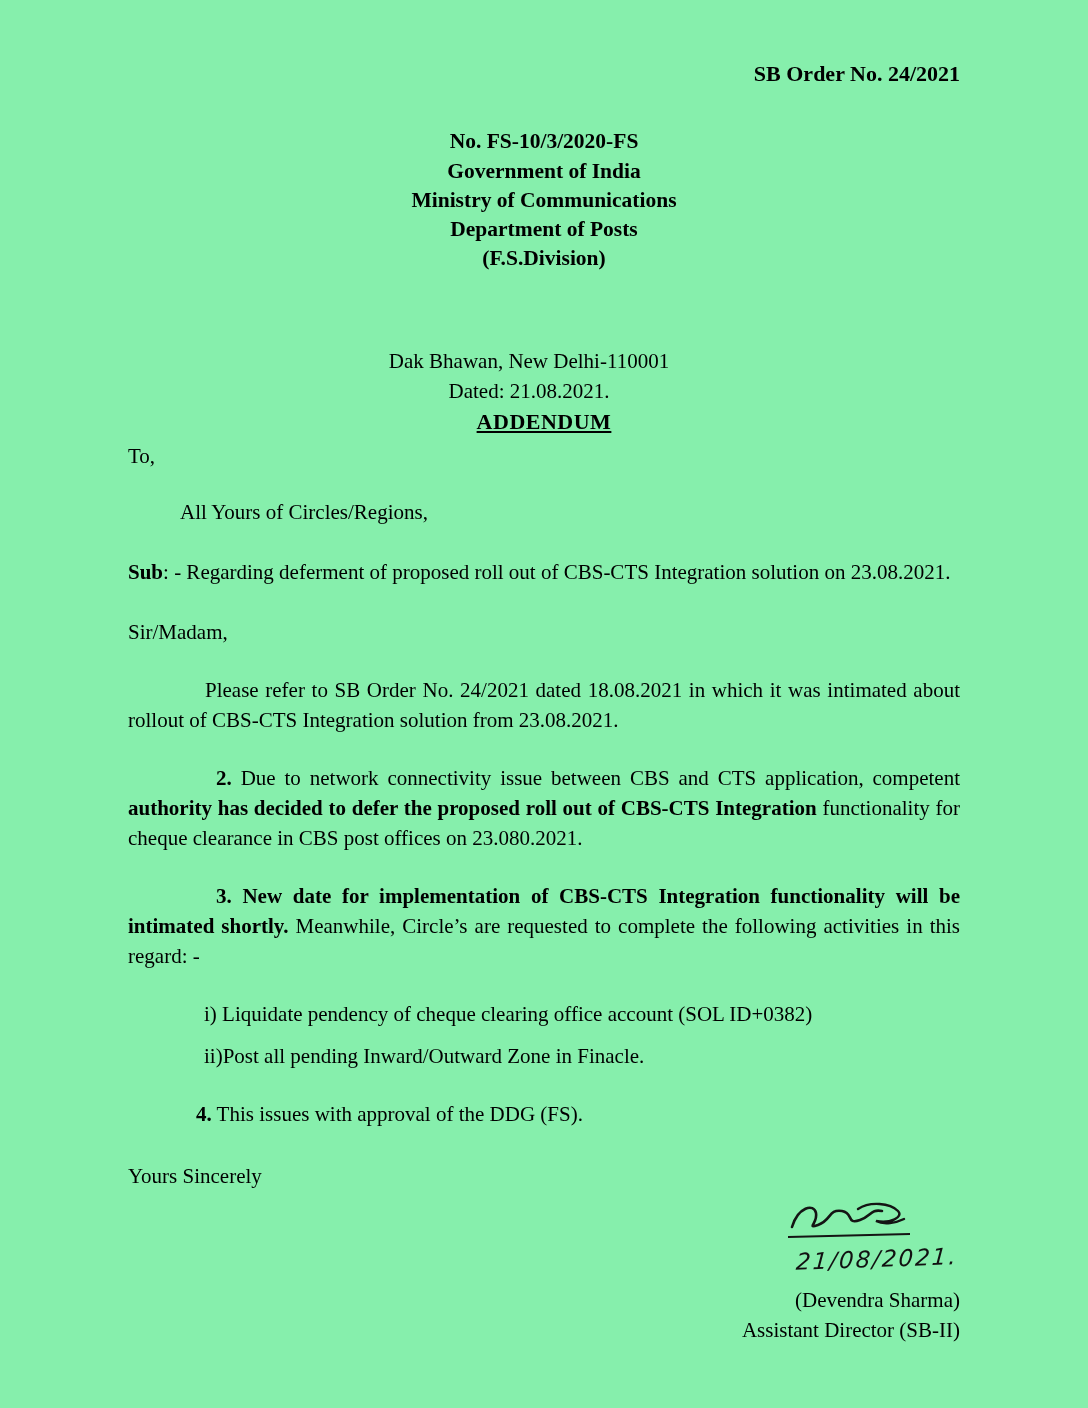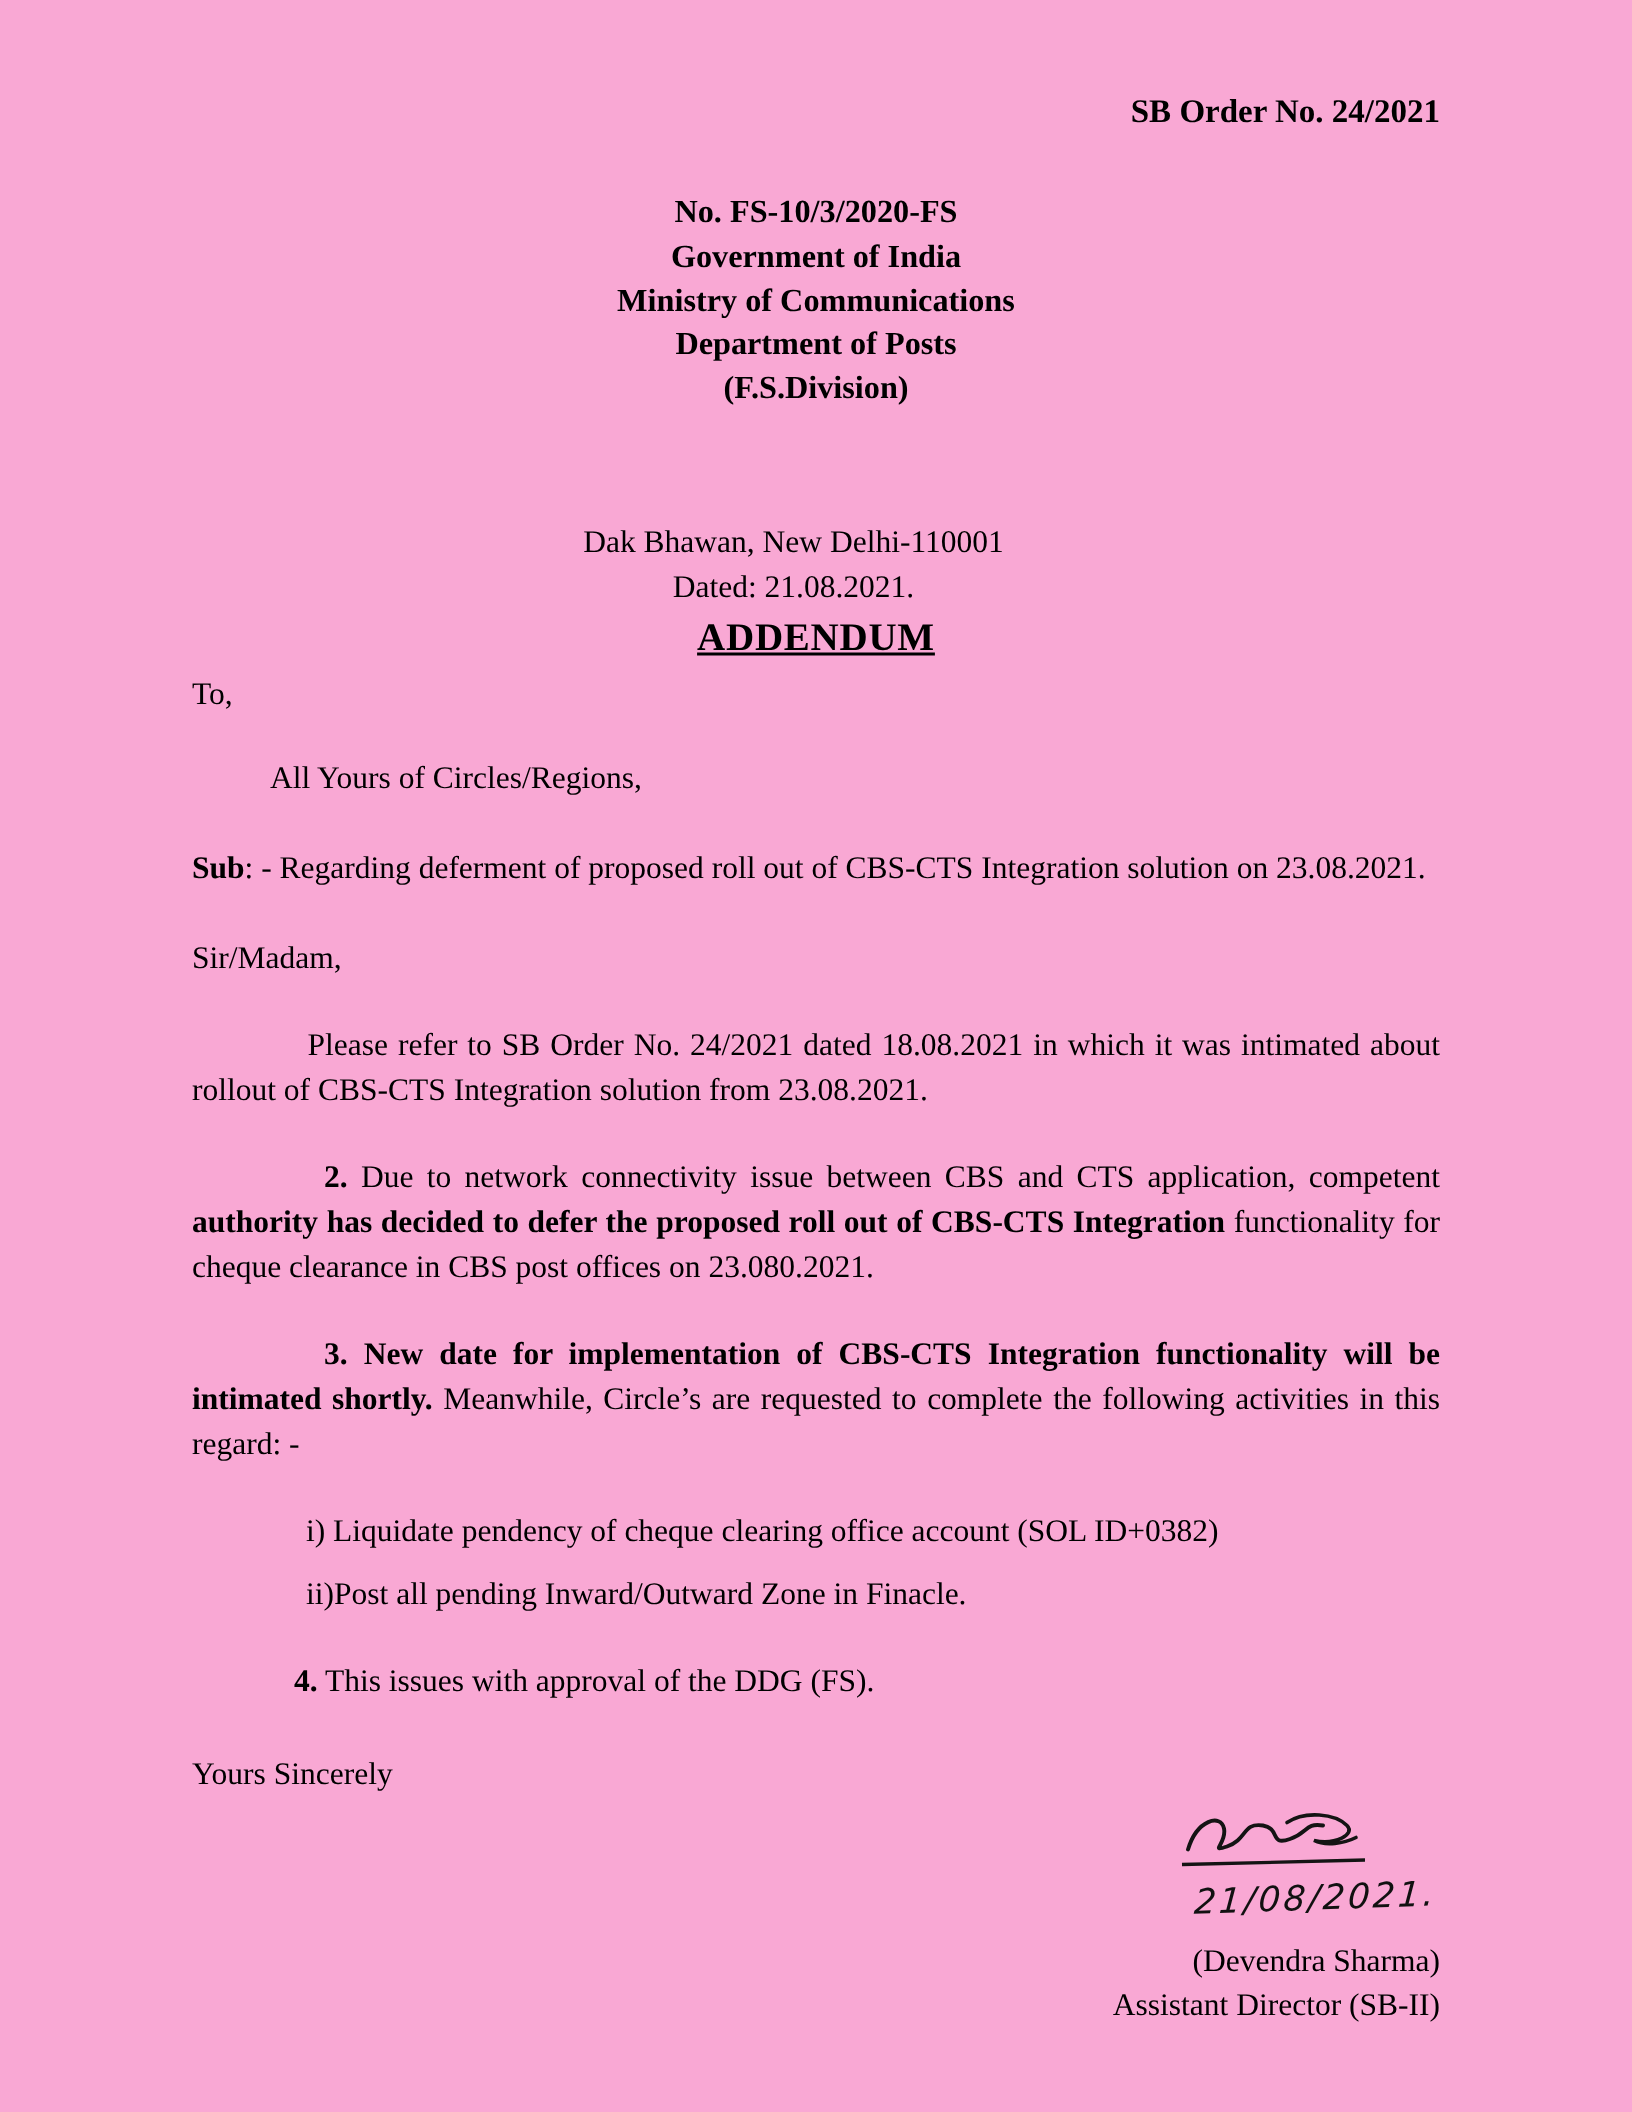--- a/index.html
+++ b/index.html
@@ -5,21 +5,21 @@
   html, body {
     margin: 0;
     padding: 0;
     background: #ffffff;
   }
   .page {
     position: relative;
     width: 1088px;
     height: 1408px;
     box-sizing: border-box;
-    background: #f9a8d4;
+    background: #86efac;
     color: #000000;
     font-family: "Liberation Serif", "DejaVu Serif", serif;
     font-size: 21px;
     line-height: 1.43;
     padding: 58px 128px 40px 128px;
     overflow: hidden;
   }
   .order-no {
     text-align: right;
     font-weight: bold;
@@ -34,21 +34,21 @@
   }
   .place-date {
     text-align: center;
     padding-right: 30px;
     margin-top: 72px;
   }
   .doc-title {
     text-align: center;
     font-weight: bold;
     text-decoration: underline;
-    font-size: 26px;
+    font-size: 22px;
     letter-spacing: 0.5px;
   }
   .to-label {
     margin-top: 4px;
   }
   .addressee {
     margin-top: 26px;
     padding-left: 52px;
   }
   .subject {

